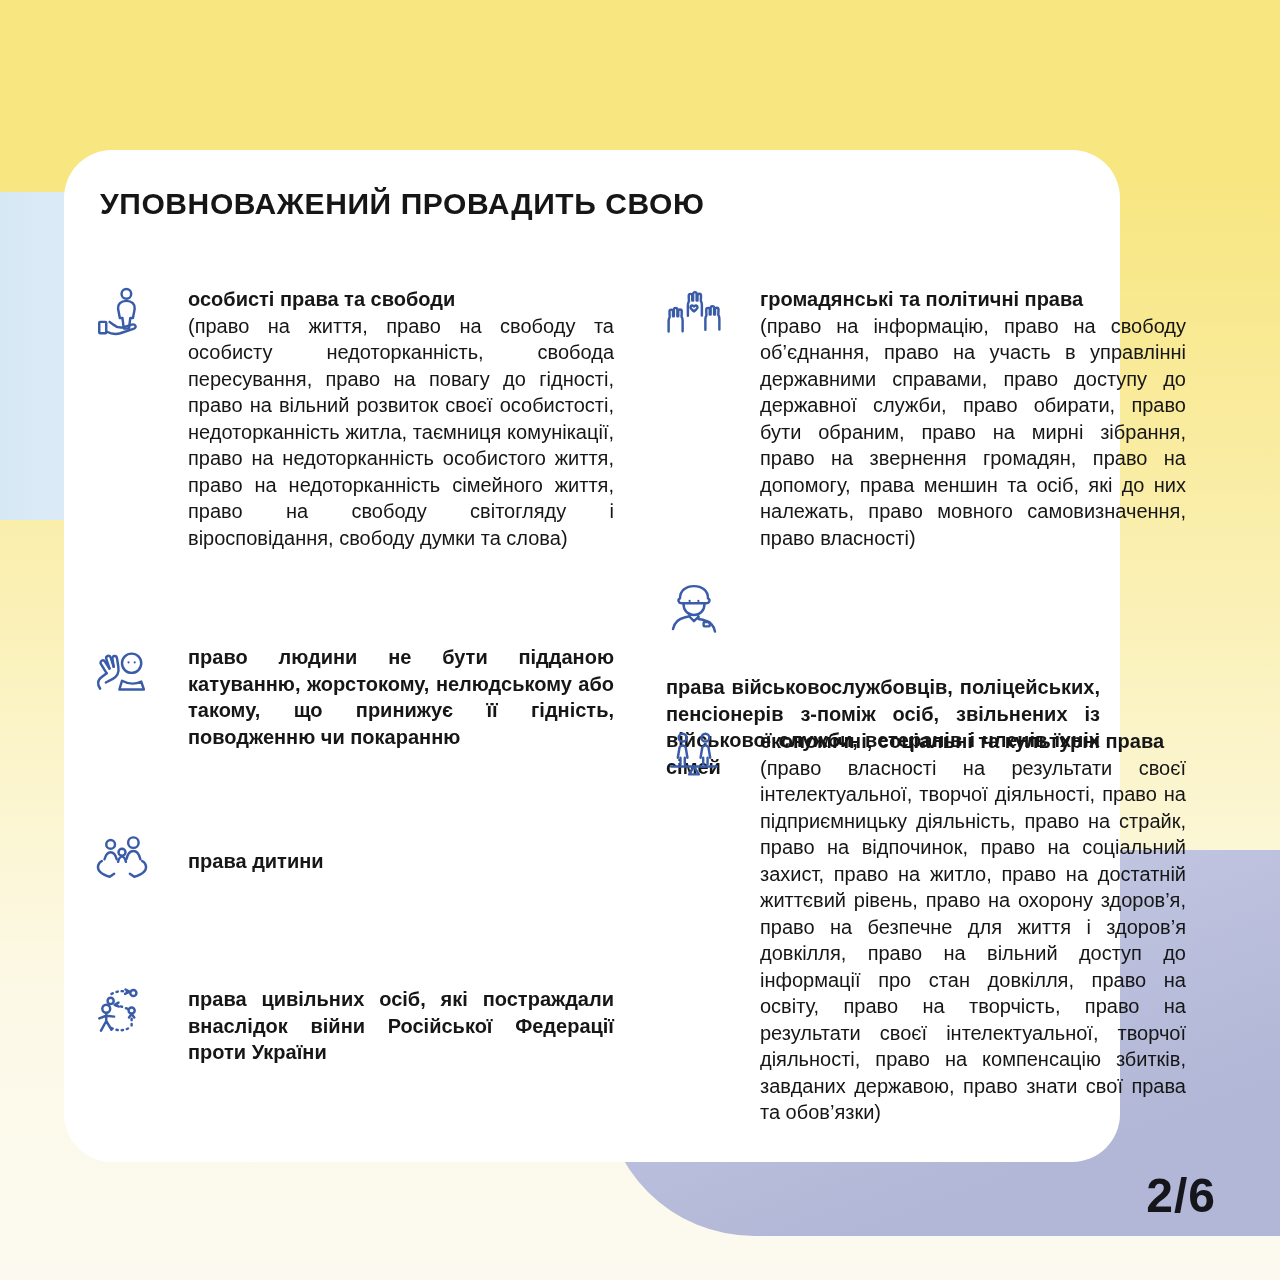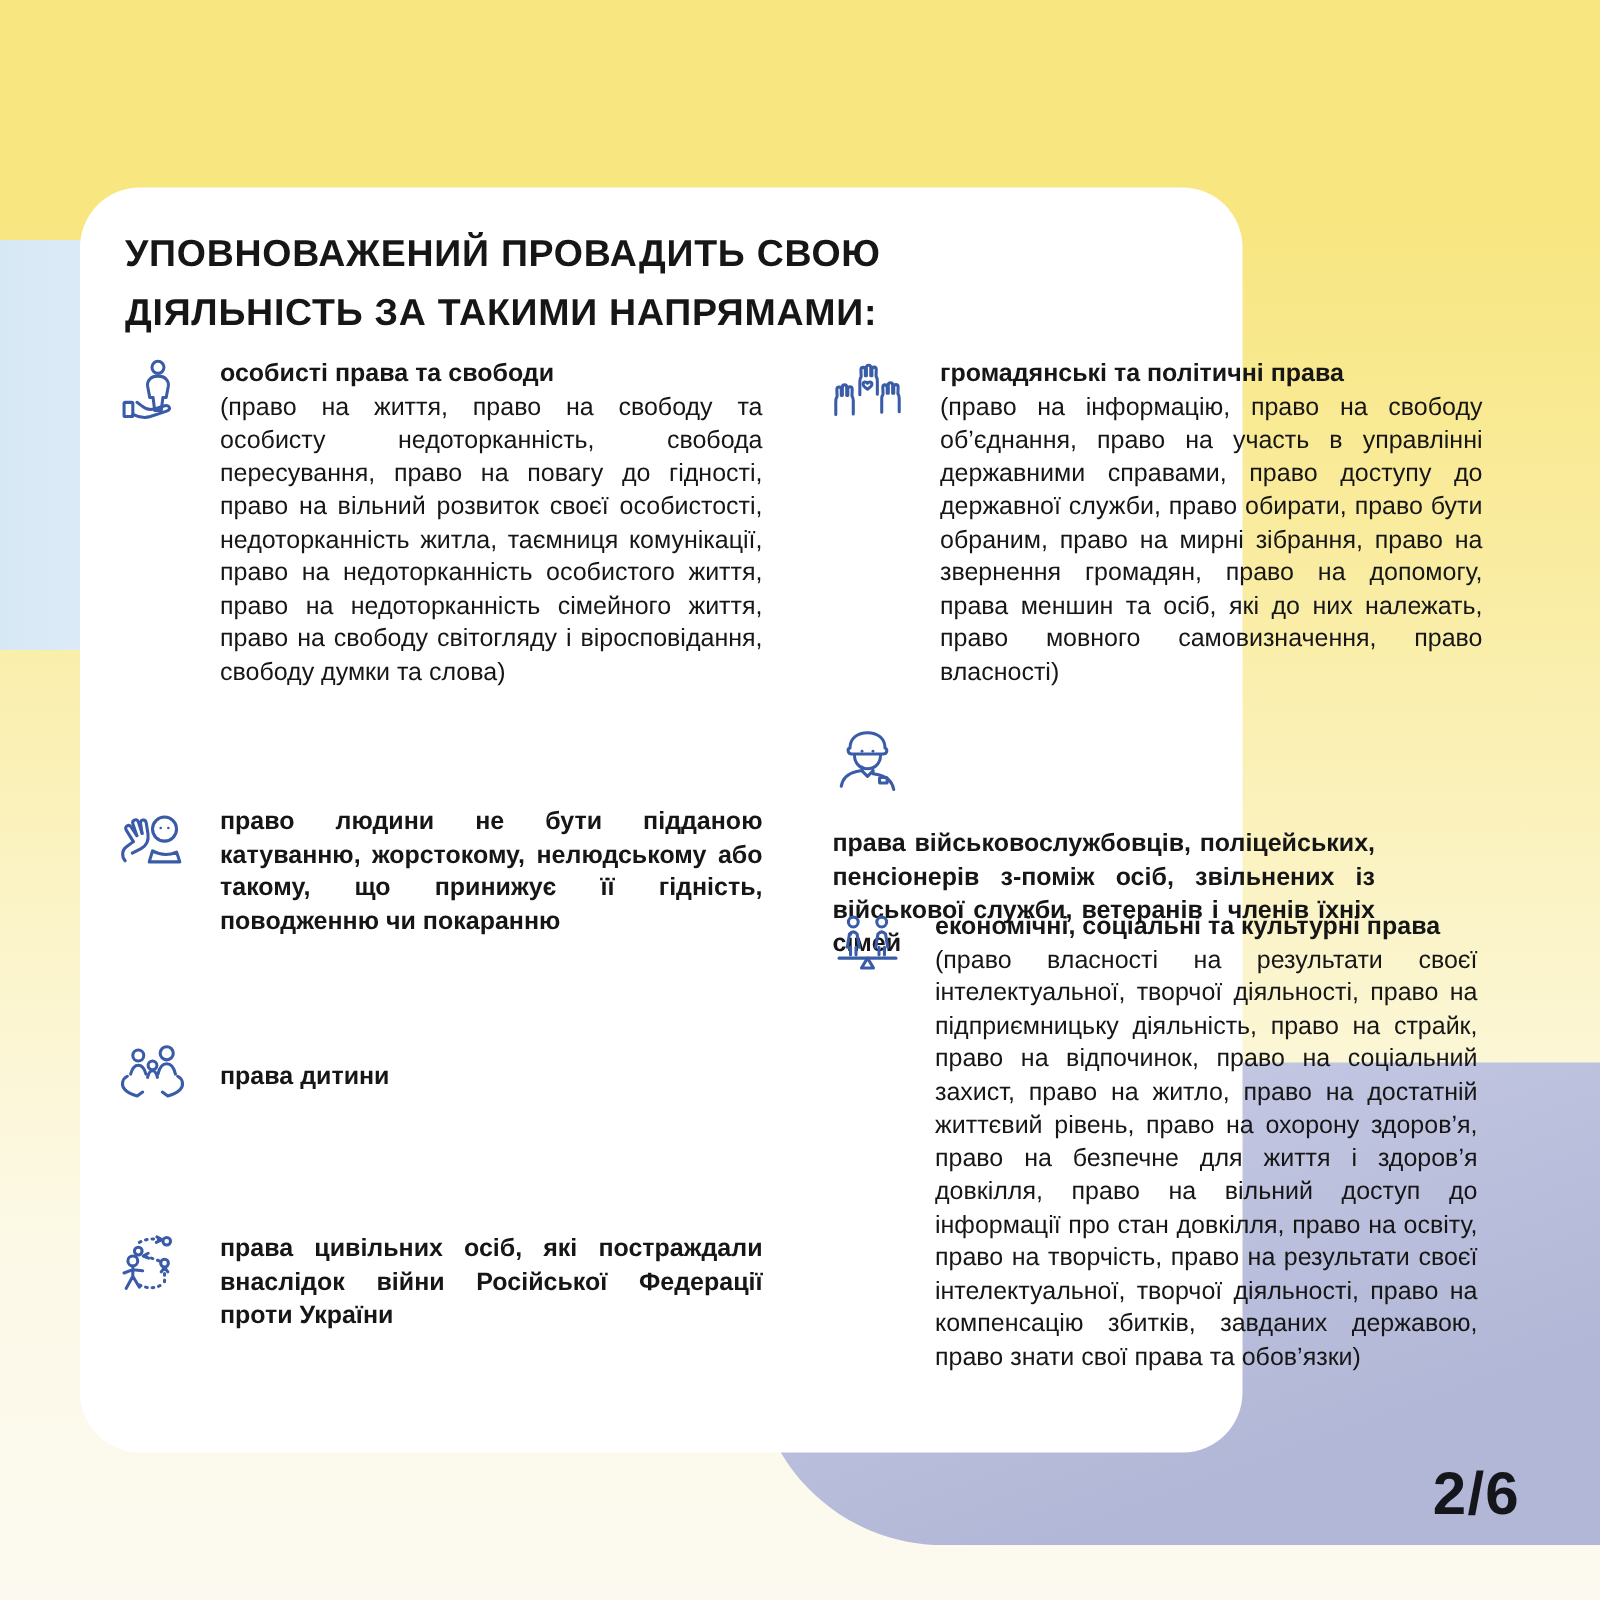--- a/index.html
+++ b/index.html
@@ -11,29 +11,29 @@
   .blue-band{
     position:absolute;left:0;top:192px;width:210px;height:328px;
     background:linear-gradient(90deg,#D7E8F5 0%,#E5F1FA 100%);
   }
   .lavender{
     position:absolute;left:604px;top:850px;width:676px;height:386px;
     background:linear-gradient(160deg,#C9CDE6 0%,#B2B7D7 75%);
     border-bottom-left-radius:150px;
   }
   .card{
-    position:absolute;left:64px;top:150px;width:930px;height:1012px;
+    position:absolute;left:64px;top:150px;width:1056px;height:1012px;
     background:#FFFFFF;border-radius:48px;
   }
   .title{
     position:absolute;left:36px;top:30px;
     font-size:30px;line-height:47px;font-weight:bold;letter-spacing:.6px;
   }
   .title span{display:block;}
-  .item{position:absolute;display:flex;gap:26px;width:520px;}
+  .item{position:absolute;display:flex;gap:38px;width:520px;}
   .item.center{align-items:center;}
   .icon{flex:0 0 56px;width:56px;height:56px;}
   .icon svg{width:56px;height:56px;display:block;}
   .txt{width:434px;font-size:20px;line-height:26.5px;text-align:justify;}
   .heading{font-weight:bold;}
   .body:empty{display:none;}
   
   .li1{left:30px;top:136px;}
   .li2{left:30px;top:494px;}
   .li3{left:30px;top:683px;}
@@ -54,21 +54,20 @@
 
 <div class="page">
 
   <div class="blue-band"></div>
   <div class="lavender"></div>
 
   <div class="card">
 
     <div class="title">
       <span>УПОВНОВАЖЕНИЙ ПРОВАДИТЬ СВОЮ</span>
-      <span>ДІЯЛЬНІСТЬ ЗА ТАКИМИ НАПРЯМАМИ:</span>
     </div>
 
     <div class="item li1">
       <div class="icon">
         <svg viewBox="0 0 64 64">
             <g class="ic">
           <circle cx="37" cy="9" r="5.5"></circle>
           <path d="M37 17c-6.5 0-10 4-9.5 9l2 10.5h3l1.5 12h6l1.5-12h3l2-10.5c.5-5-3-9-9.5-9z"></path>
           <rect x="6" y="41" width="8" height="13" rx="1"></rect>
           <path d="M14 52c6 3 11 3.5 16 2l15-5c2.5-.8 3-2.2 2.3-3.6-.7-1.4-2.3-1.8-4-1.3l-9.5 2.9c-5 1.5-9-.5-12-3l-4-3"></path>

